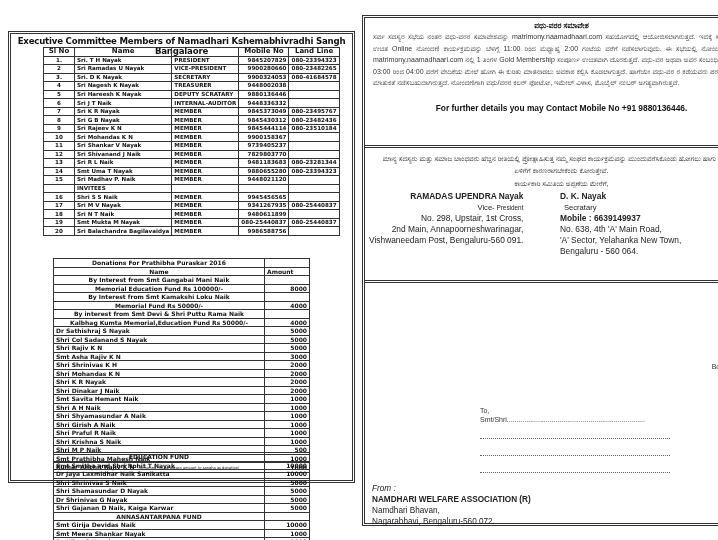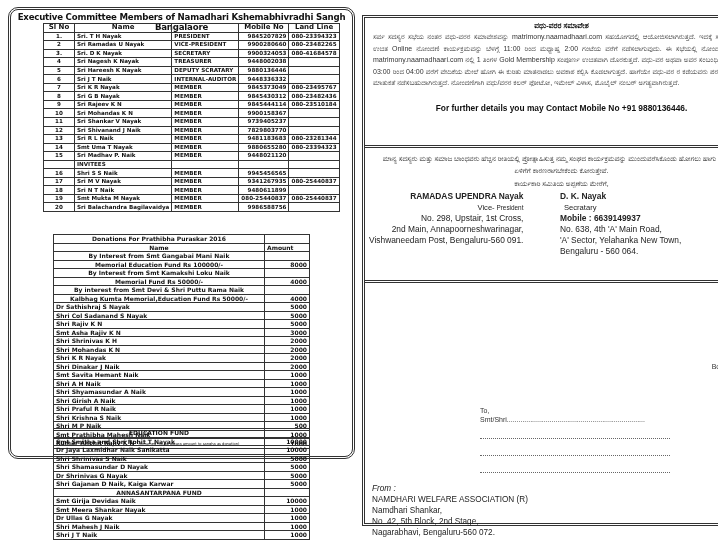--- a/index.html
+++ b/index.html
@@ -1,18 +1,18 @@
 <!DOCTYPE html>
 <html><head>
 <meta charset="utf-8">
 <style>
   html, body { margin:0; padding:0; }
   body { width:718px; height:540px; background:#ffffff; position:relative; overflow:hidden; font-family:"Liberation Sans", sans-serif; color:#111; }
   .panel { position:absolute; border:3px double #333; box-sizing:border-box; background:#fff; }
-  #left { left:8px; top:7px; width:347px; height:452px;border-radius:10px; }
+  #left { left:8px; top:31px; width:347px; height:452px; }
   #right { left:362px; top:15px; width:399px; height:511px; }
 
   .exec-title { position:absolute; left:0; top:2px; width:100%; text-align:center; font-size:8.6px; font-weight:bold; font-family:"DejaVu Sans", sans-serif; letter-spacing:-0.2px; }
   table { border-collapse:collapse; font-family:"DejaVu Sans", sans-serif; }
   .exec { position:absolute; left:32px; top:13px; font-size:5.6px; font-weight:bold; }
   .exec td, .exec th { border:1px solid #333; padding:0 2px; height:7.55px; line-height:7px; white-space:nowrap; }
   .exec th { font-size:7px; text-align:center; }
   .exec td.sl { text-align:center; width:26px; }
   .exec td.nm { width:86px; }
   .exec td.ds { width:62px; }
@@ -45,21 +45,21 @@
   .sig .role small { font-size:6.4px; }
   .sig .mob { font-weight:bold; }
   .sig1 { left:4px;text-align:right; }
   .sig2 { left:195px; }
 
   .bookpost { position:absolute; right:14px; top:345px; font-size:7px; color:#333; }
   .to { position:absolute; left:115px; top:388px; font-size:7px; color:#333; line-height:9px; }
   .dots { position:absolute; left:115px; width:190px; border-bottom:1px dotted #666; height:0; }
   .from { position:absolute; left:7px; top:465px; font-size:8.2px; line-height:11px; color:#222; }
   .from .lbl { font-style:italic; }
-  .from .org { font-weight:normal; }
+  .from .org { font-weight:bold; }
 </style>
 </head>
 <body>
 
 <div id="left" class="panel">
   <div class="exec-title">Executive Committee Members of Namadhari Kshemabhivradhi Sangh Bangalaore</div>
   <table class="exec">
     <thead>
       <tr>
         <th>Sl No</th>
@@ -415,17 +415,16 @@
     <div>To,</div>
     <div style="white-space:nowrap;overflow:hidden;width:190px;">Smt/Shri.......................................................................</div>
   </div>
   <div class="dots" style="top:420px"></div>
   <div class="dots" style="top:437px"></div>
   <div class="dots" style="top:454px"></div>
 
   <div class="from">
     <div class="lbl">From :</div>
     <div class="org">NAMDHARI WELFARE ASSOCIATION (R)</div>
-    <div>Namdhari Shankar,</div>
-    <div>No. 42, 5th Block, 2nd Stage,</div>
+    <div>Namdhari Bhavan,</div>
     <div>Nagarabhavi, Bengaluru-560 072.</div>
   </div>
 </div>
 
 </body></html>

